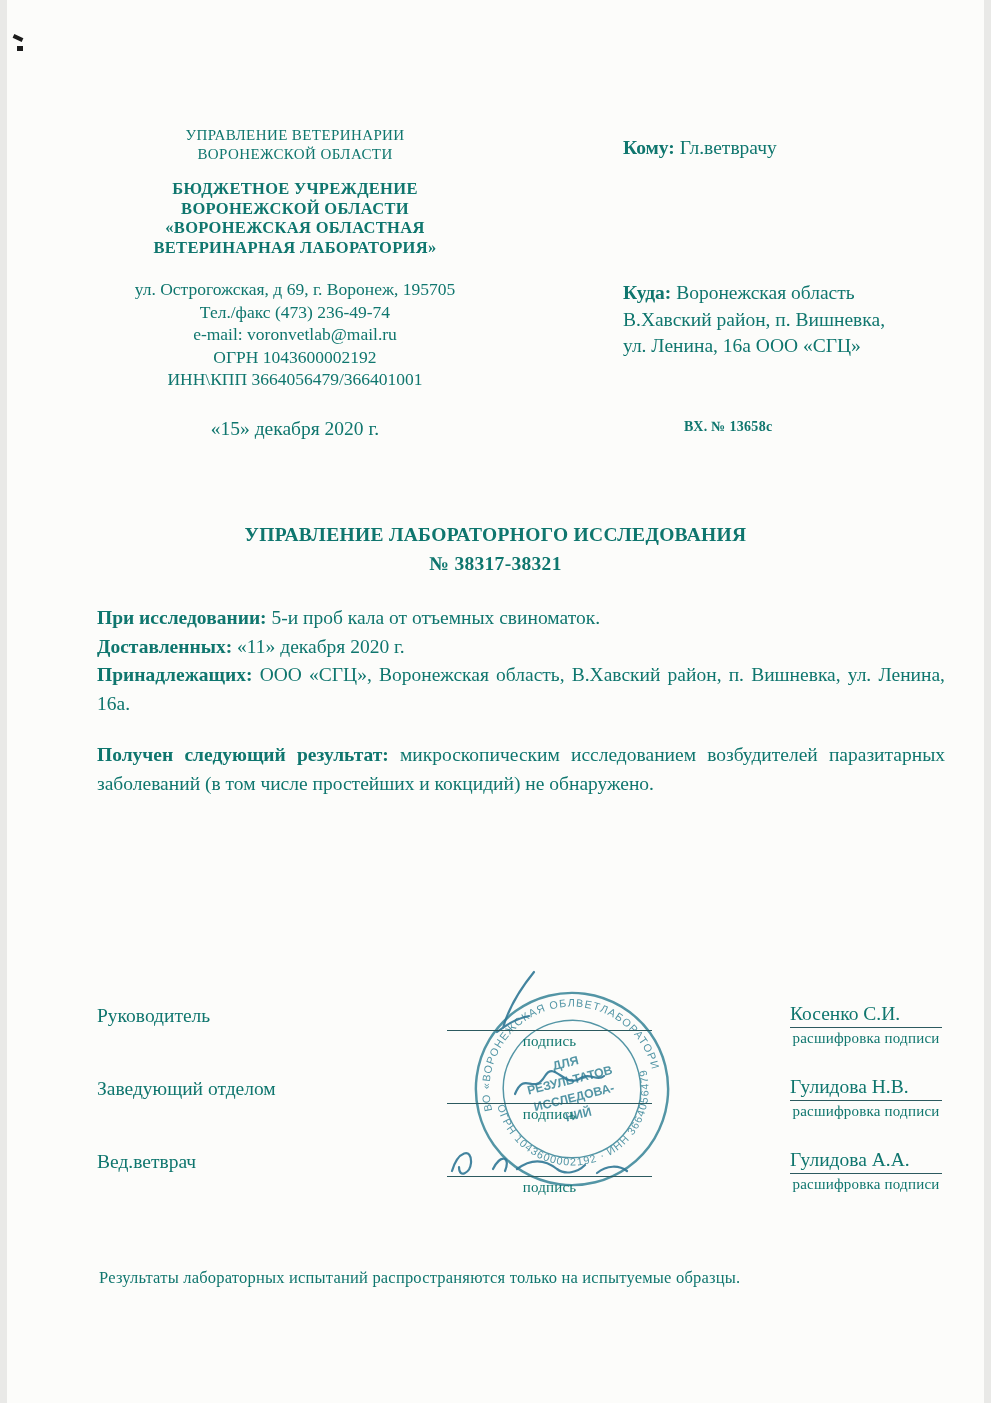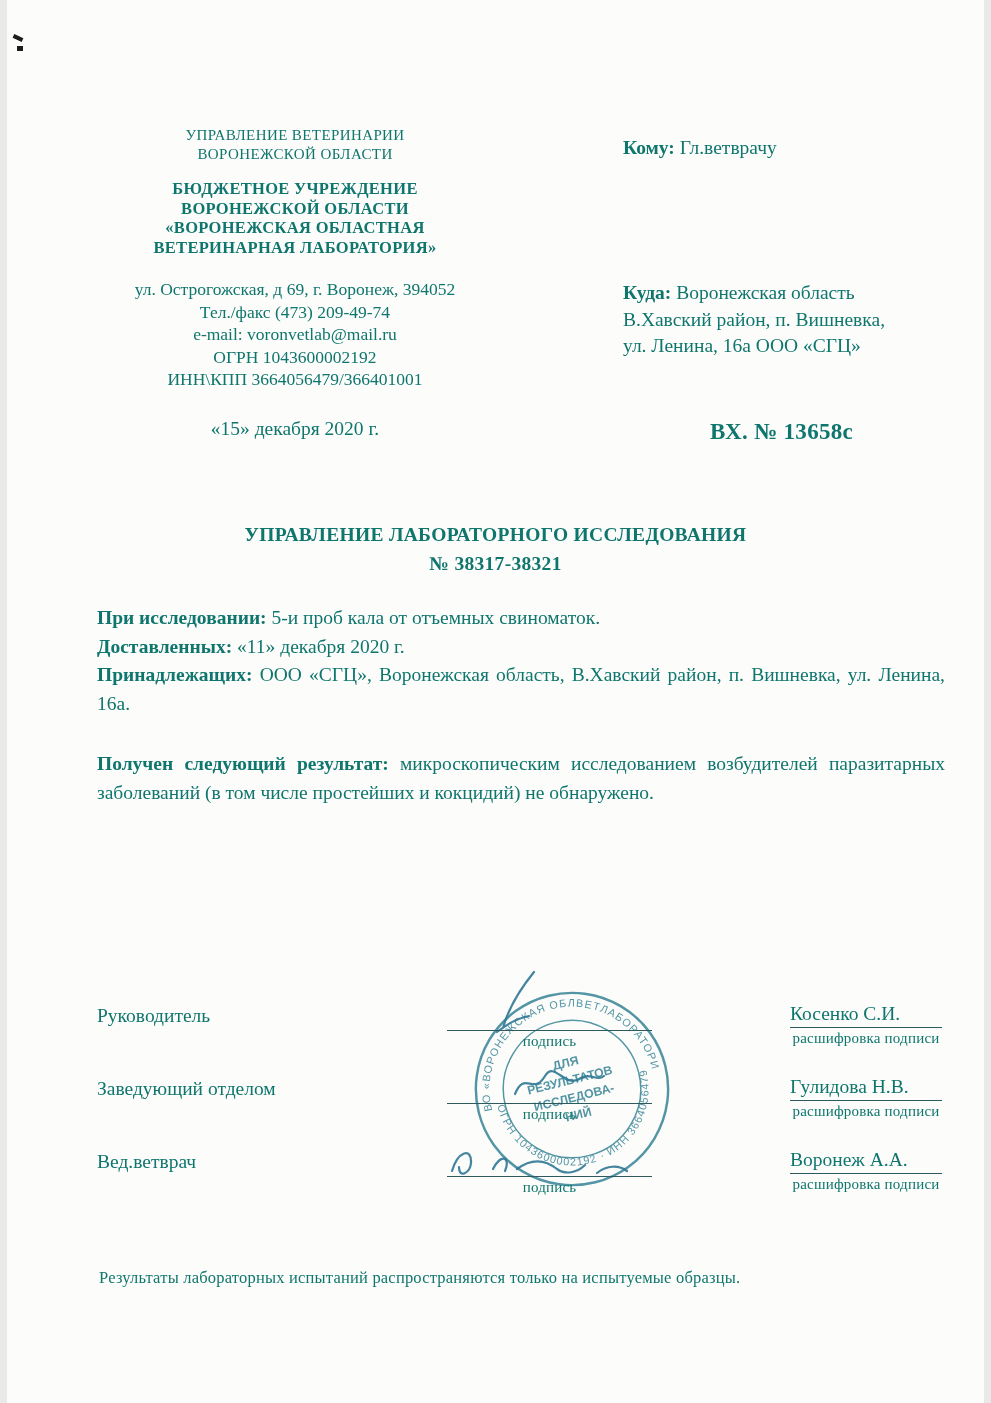--- a/index.html
+++ b/index.html
@@ -11,29 +11,29 @@
   }
   
   .hdr-left { position:absolute; left:88px; top:126px; width:400px; text-align:center; }
   .authority { font-size:15px; line-height:19px; letter-spacing:0.4px; }
   .orgname   { margin-top:15px; font-weight:bold; font-size:16.5px; line-height:19.5px; letter-spacing:0.3px; }
   .contacts  { margin-top:21px; font-size:17.5px; line-height:22.5px; }
   .sender-date { position:absolute; left:88px; top:418px; width:400px; text-align:center; font-size:19.5px; }
   
   .hdr-right { position:absolute; left:616px; top:135px; width:340px; font-size:19.5px; line-height:26px; }
   .kuda      { position:absolute; left:616px; top:280px; width:340px; font-size:19.5px; line-height:26.5px; }
-  .vx        { position:absolute; left:703px; top:419px; font-size:23px; font-weight:bold; letter-spacing:0.3px; }
+  .vx        { position:absolute; left:677px; top:419px; font-size:14px; font-weight:bold; letter-spacing:0.3px; }
   
   .title { position:absolute; left:0; top:520px; width:100%; text-align:center;
            font-weight:bold; font-size:19.5px; line-height:29px; letter-spacing:0.3px; }
   
   .body-block { position:absolute; left:90px; top:604px; width:848px;
                 font-size:19.5px; line-height:28.5px; }
   .body-block p.justify { text-align:justify; }
-  .result-par { margin-top:32px; }
+  .result-par { margin-top:23px; }
   
   .sig-area { position:absolute; left:90px; top:1003px; width:845px; }
   .sig-row  { display:flex; align-items:flex-start; height:73px; }
   .sig-role { width:350px; font-size:19.5px; padding-top:2px; }
   .sig-mid  { width:205px; padding-top:27px; }
   .sig-mid .line { border-top:1.5px solid #2c5a5f; height:0; }
   .cap { font-size:15px; text-align:center; margin-top:2px; letter-spacing:0.2px; }
   .sig-right { margin-left:auto; width:152px; }
   .sig-name  { font-size:19.5px; border-bottom:1.5px solid #2c5a5f; padding-bottom:2px; }
   
@@ -63,22 +63,22 @@
       <div>УПРАВЛЕНИЕ ВЕТЕРИНАРИИ</div>
       <div>ВОРОНЕЖСКОЙ ОБЛАСТИ</div>
     </div>
     <div class="orgname">
       <div>БЮДЖЕТНОЕ УЧРЕЖДЕНИЕ</div>
       <div>ВОРОНЕЖСКОЙ ОБЛАСТИ</div>
       <div>«ВОРОНЕЖСКАЯ ОБЛАСТНАЯ</div>
       <div>ВЕТЕРИНАРНАЯ ЛАБОРАТОРИЯ»</div>
     </div>
     <div class="contacts">
-      <div>ул. Острогожская, д 69, г. Воронеж, 394052</div>
-      <div>Тел./факс  (473) 209-49-74</div>
+      <div>ул. Острогожская, д 69, г. Воронеж, 195705</div>
+      <div>Тел./факс  (473) 236-49-74</div>
       <div>e-mail: voronvetlab@mail.ru</div>
       <div>ОГРН 1043600002192</div>
       <div>ИНН\КПП 3664056479/366401001</div>
     </div>
   </div>
   <div class="sender-date">«15» декабря 2020 г.</div>
 
   <div class="hdr-right">
     <b>Кому:</b>
     <span>Гл.ветврачу</span>
@@ -151,21 +151,21 @@
         <div class="cap">расшифровка подписи</div>
       </div>
     </div>
     <div class="sig-row">
       <div class="sig-role">Вед.ветврач</div>
       <div class="sig-mid">
         <div class="line"></div>
         <div class="cap">подпись</div>
       </div>
       <div class="sig-right">
-        <div class="sig-name">Воронеж А.А.</div>
+        <div class="sig-name">Гулидова А.А.</div>
         <div class="cap">расшифровка подписи</div>
       </div>
     </div>
   </div>
 
   <div class="footer">Результаты лабораторных испытаний распространяются только на испытуемые образцы.</div>
 
 </div>
 
 </body></html>

